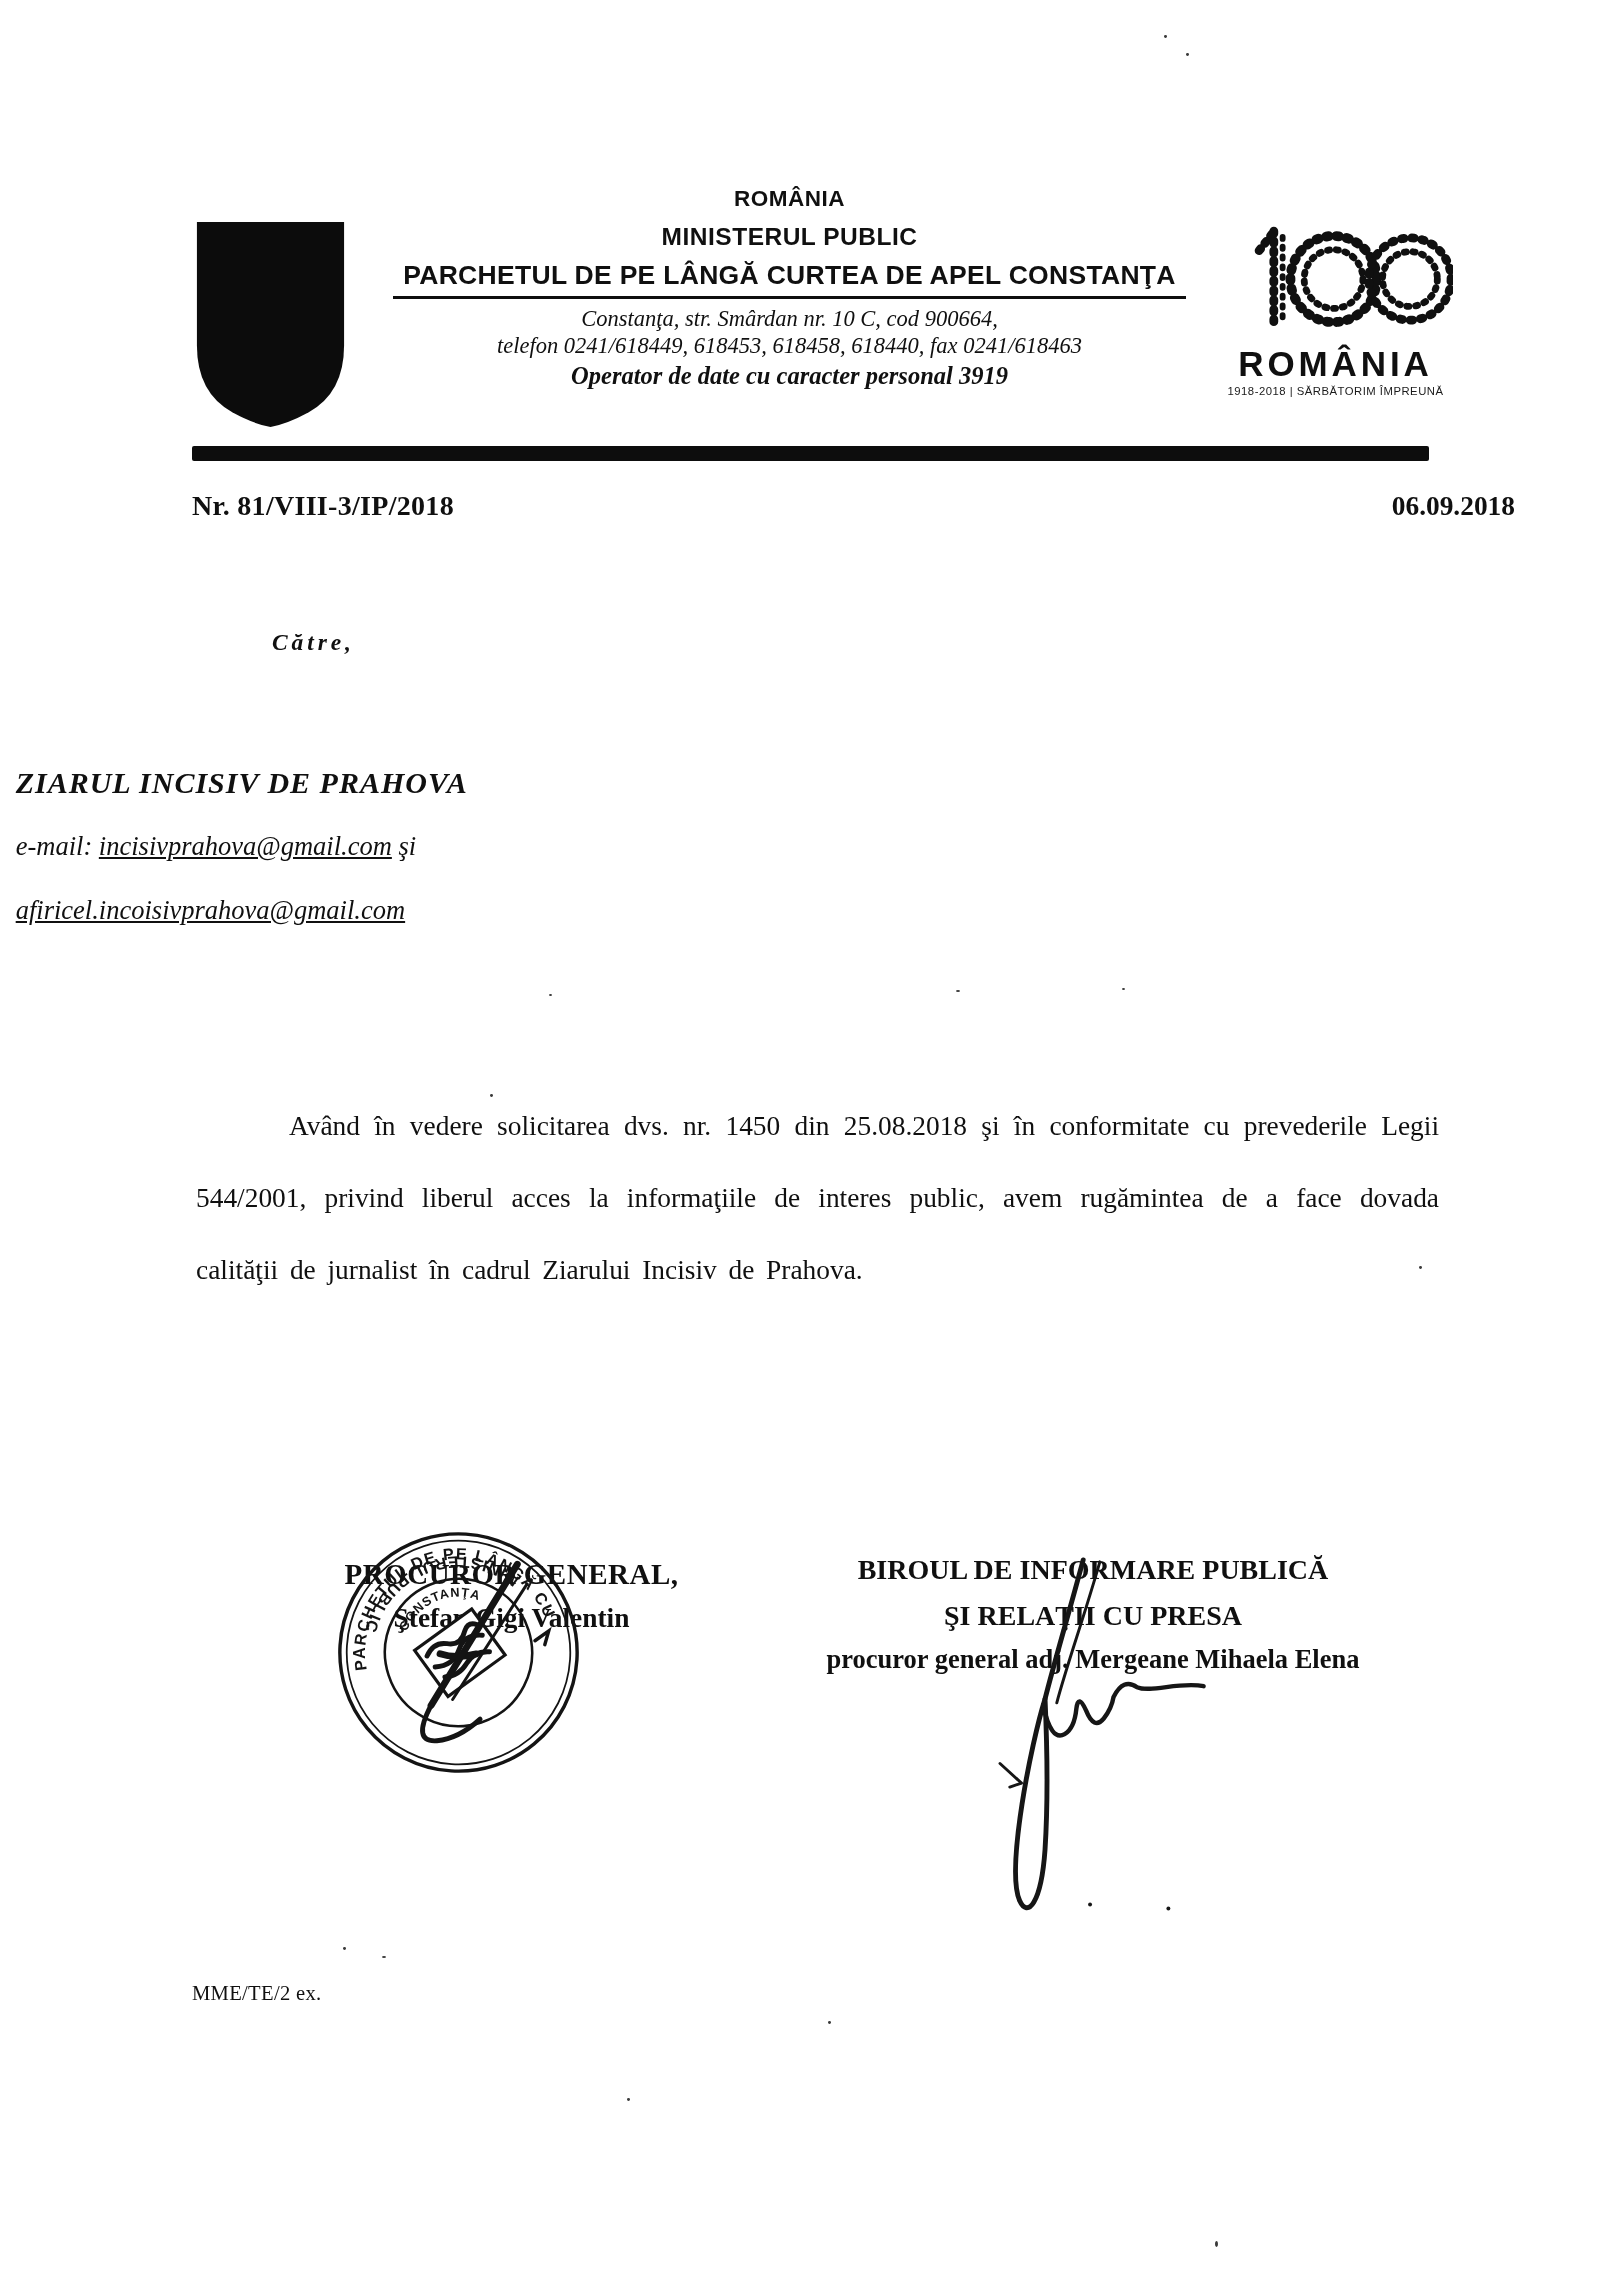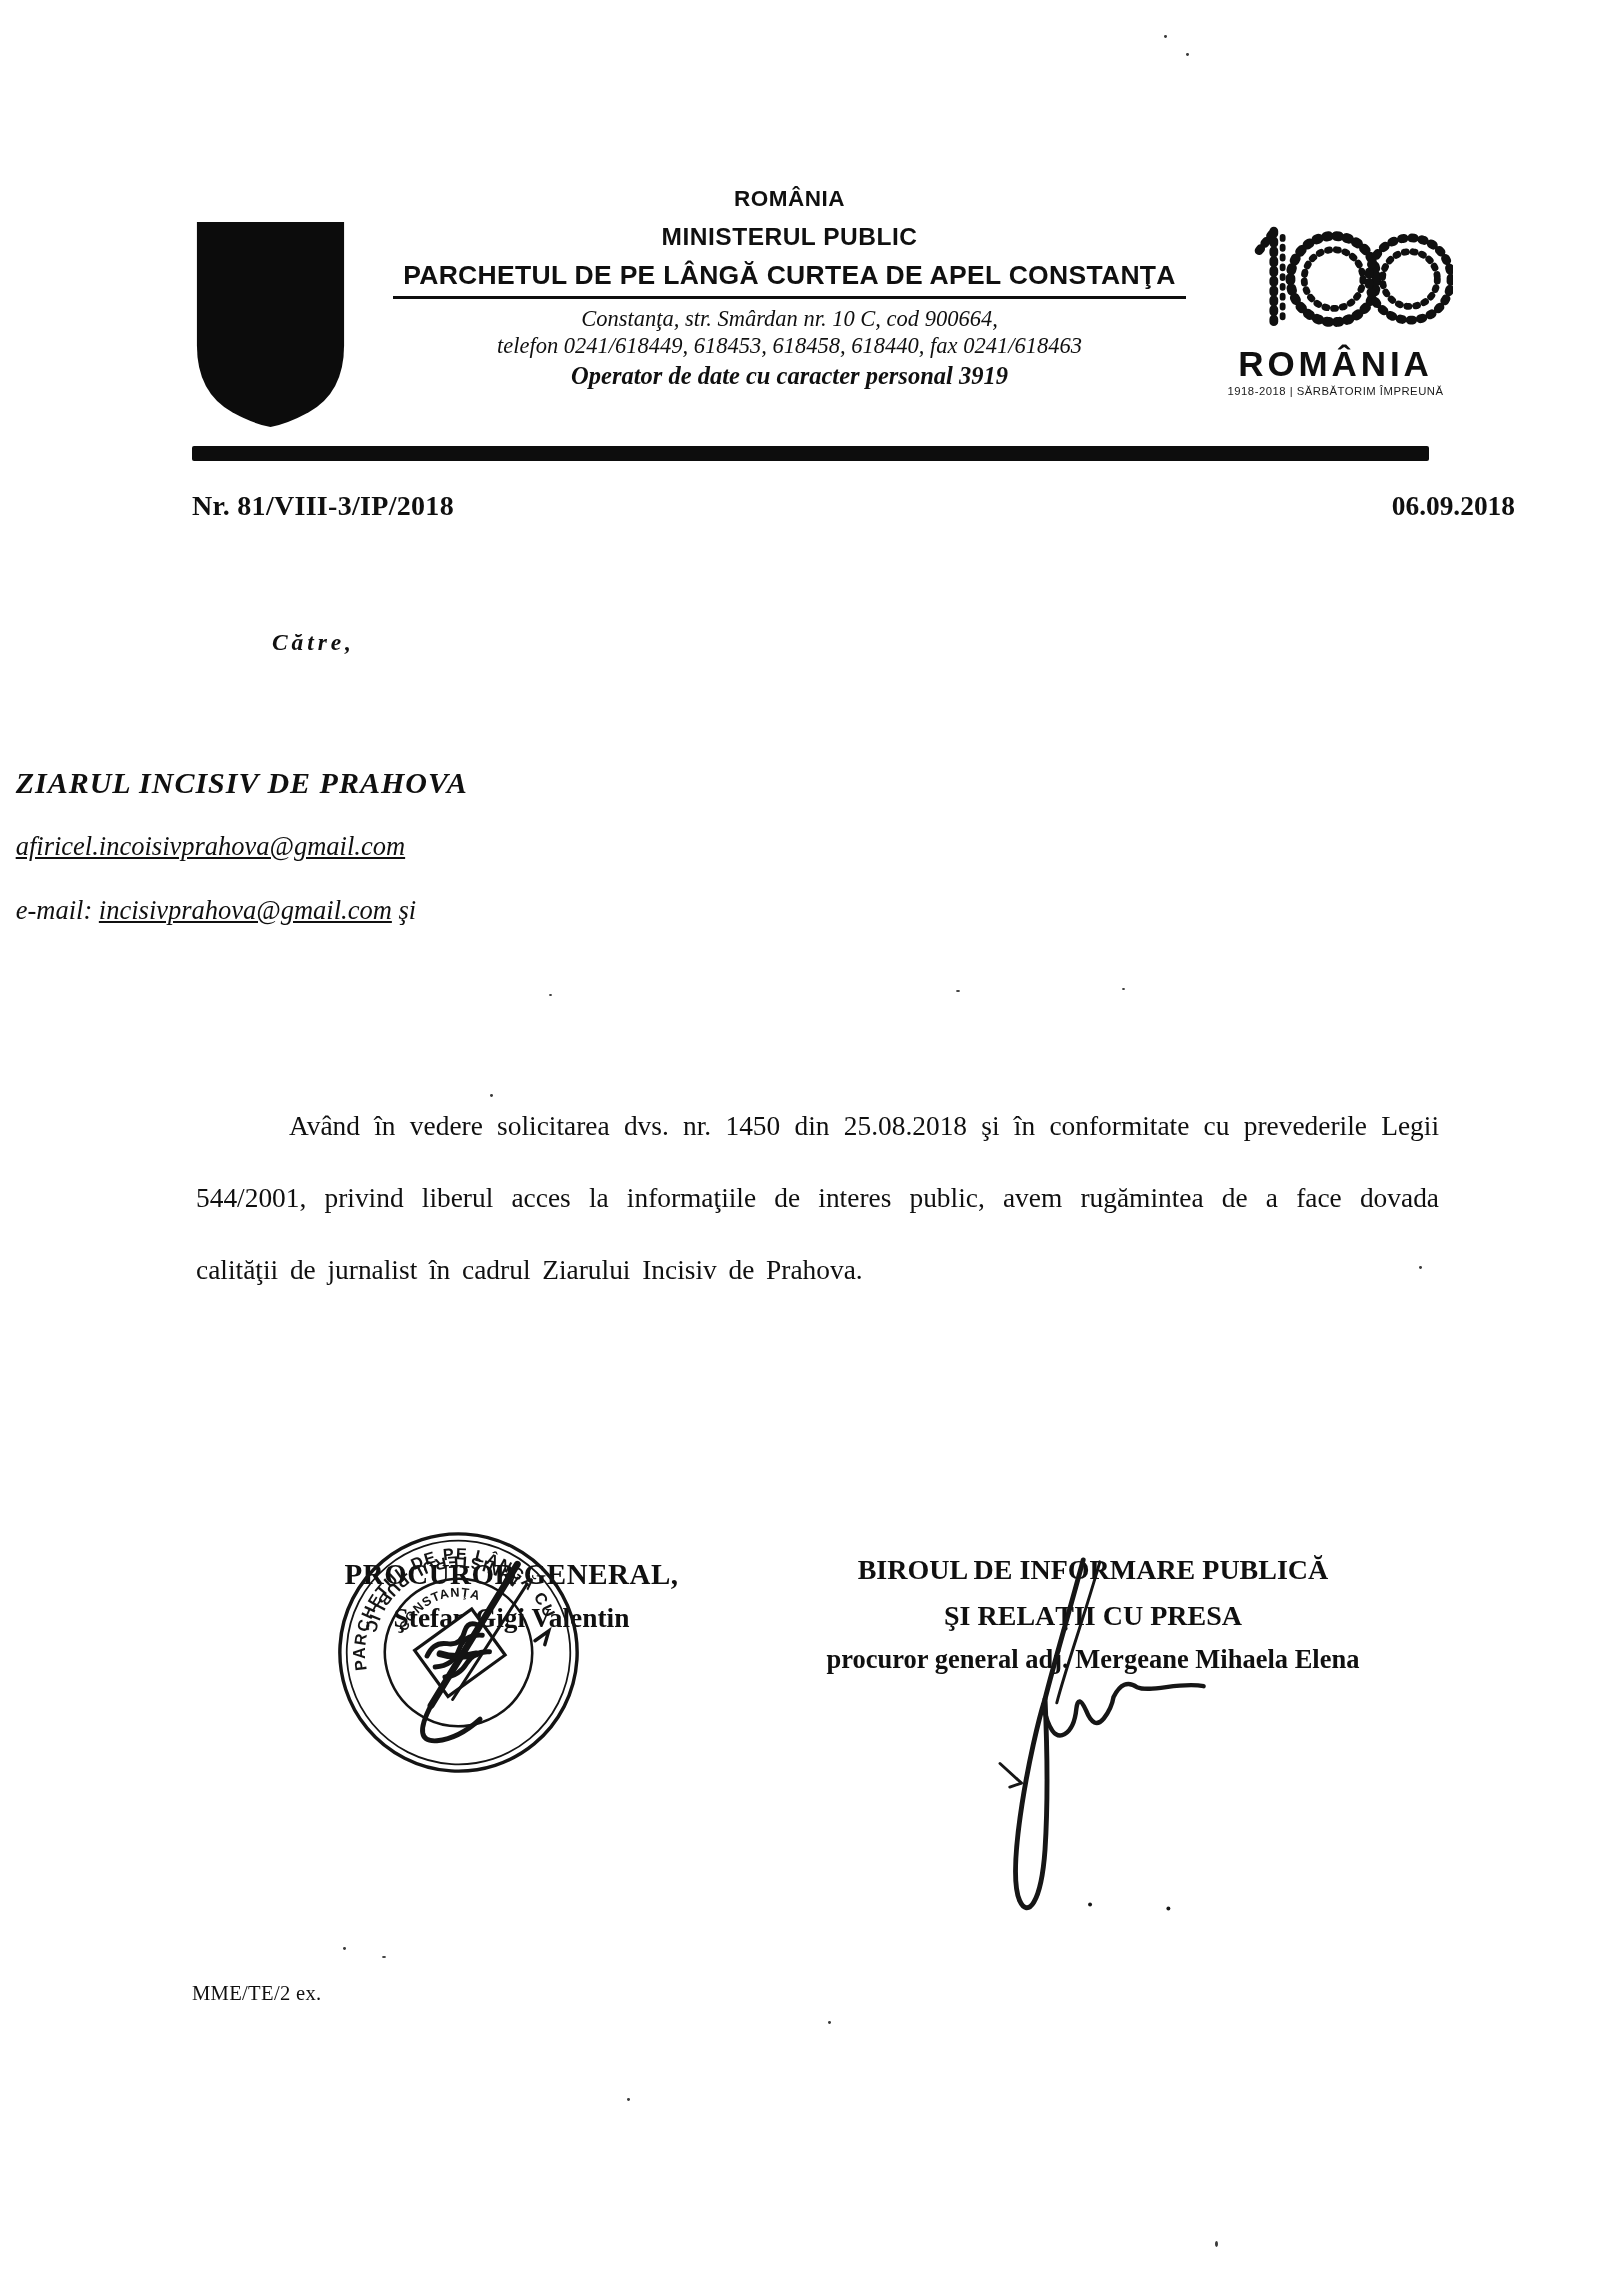--- a/index.html
+++ b/index.html
@@ -112,24 +112,24 @@
 <div class="abs ref-row">
   <span class="ref-number">Nr. 81/VIII-3/IP/2018</span>
   <span class="ref-date">06.09.2018</span>
 </div>
 
 <div class="abs salutation">Către,</div>
 
 <div class="abs addressee">
   <div class="addr-org">ZIARUL INCISIV DE PRAHOVA</div>
   <div class="addr-mail">
-    <span class="u">afiricel.incoisivprahova@gmail.com</span>
+    <span>e-mail: </span><span class="u">incisivprahova@gmail.com</span><span> şi</span>
   </div>
   <div class="addr-mail">
-    <span>e-mail: </span><span class="u">incisivprahova@gmail.com</span><span> şi</span>
+    <span class="u">afiricel.incoisivprahova@gmail.com</span>
   </div>
 </div>
 
 <div class="abs body-par">Având în vedere solicitarea dvs. nr. 1450 din 25.08.2018 şi în conformitate cu prevederile Legii 544/2001, privind liberul acces la informaţiile de interes public, avem rugămintea de a face dovada calităţii de jurnalist în cadrul Ziarului Incisiv de Prahova.</div>
 
 <div class="abs sig-left">
   <div class="sig-left-title">PROCUROR GENERAL,</div>
   <div class="sig-left-name">Ştefan Gigi Valentin</div>
 </div>
 

